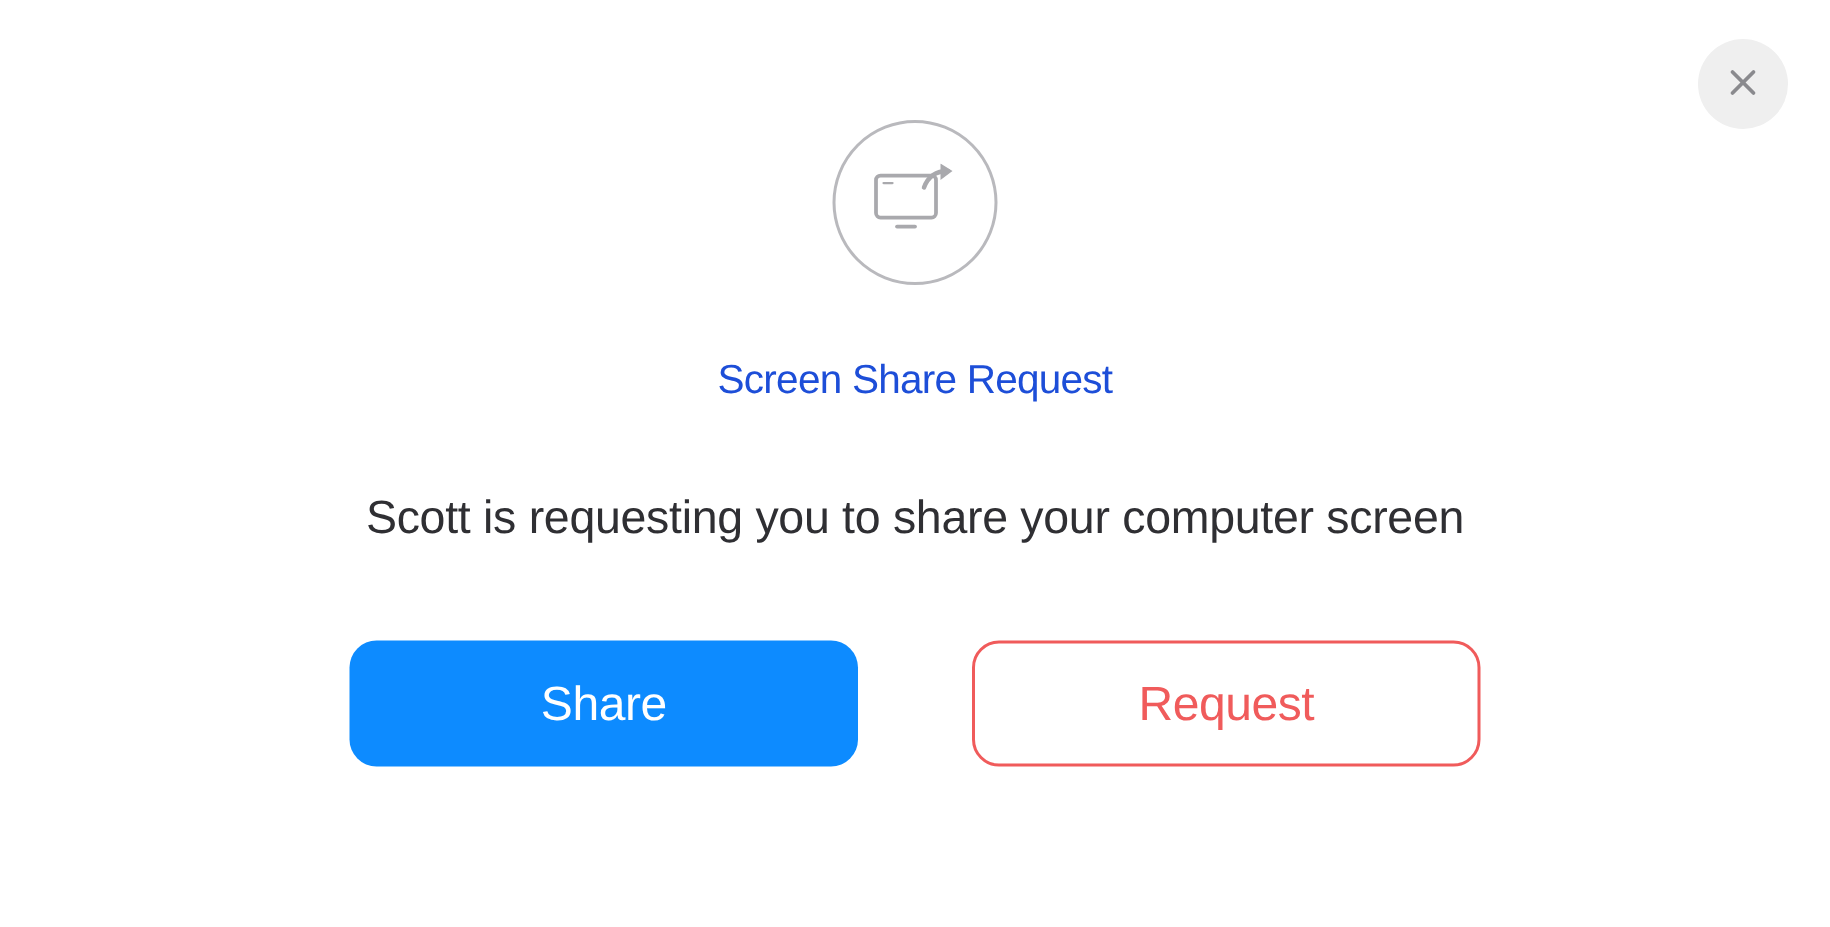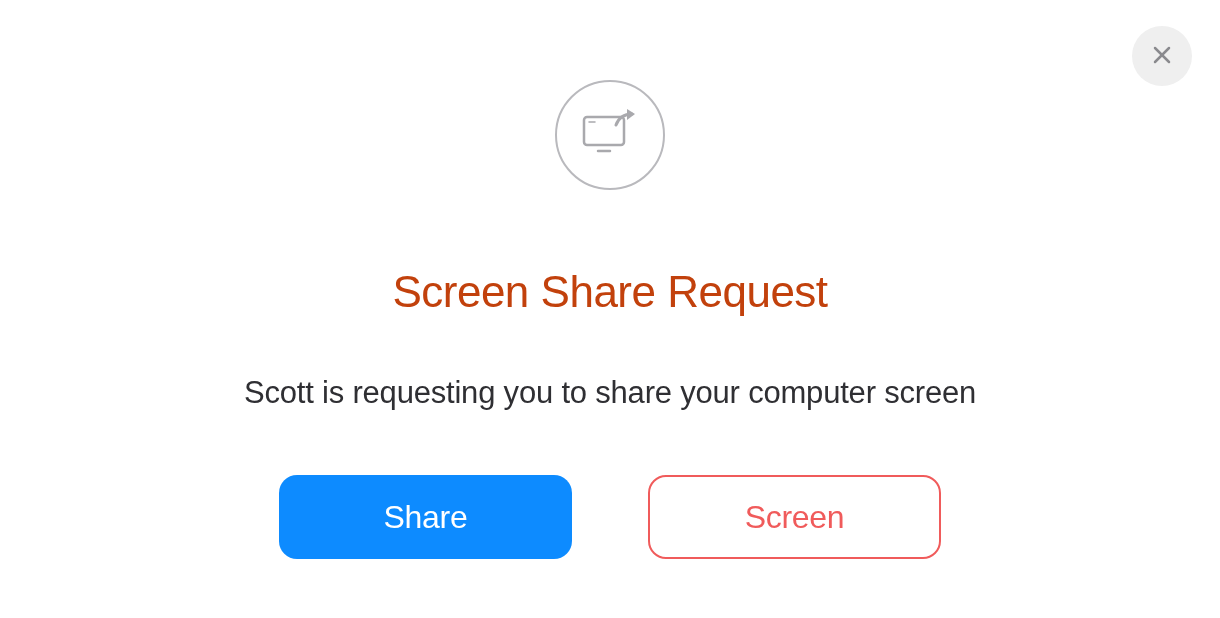--- a/index.html
+++ b/index.html
@@ -54,43 +54,42 @@
       justify-content: center;
       margin-bottom: 48px;
     }
     
     .icon-circle svg {
       width: 60px;
       height: 48px;
     }
     
     .title {
-      font-size: 44px;
+      font-size: 27px;
       font-weight: 500;
-      color: #c2410c;
+      color: #1d4ed8;
       margin-bottom: 58px;
       letter-spacing: -0.5px;
-      margin-top: 29px;
     }
     
     .message {
       font-size: 31px;
       font-weight: 400;
       color: #2f2f33;
       margin-bottom: 64px;
       letter-spacing: -0.2px;
     }
     
     .button-row {
       display: flex;
       gap: 76px;
     }
     
     .btn {
-      width: 293px;
+      width: 339px;
       height: 84px;
       border-radius: 18px;
       font-size: 32px;
       font-weight: 500;
       cursor: pointer;
       display: flex;
       align-items: center;
       justify-content: center;
       letter-spacing: -0.3px;
     }
@@ -132,16 +131,16 @@
       </svg>
     </span>
   </div>
 
   <h1 class="title">Screen Share Request</h1>
 
   <p class="message">Scott is requesting you to share your computer screen</p>
 
   <div class="button-row">
     <button class="btn btn-primary">Share</button>
-    <button class="btn btn-secondary">Screen</button>
+    <button class="btn btn-secondary">Request</button>
   </div>
 
 </div>
 
 </body></html>

